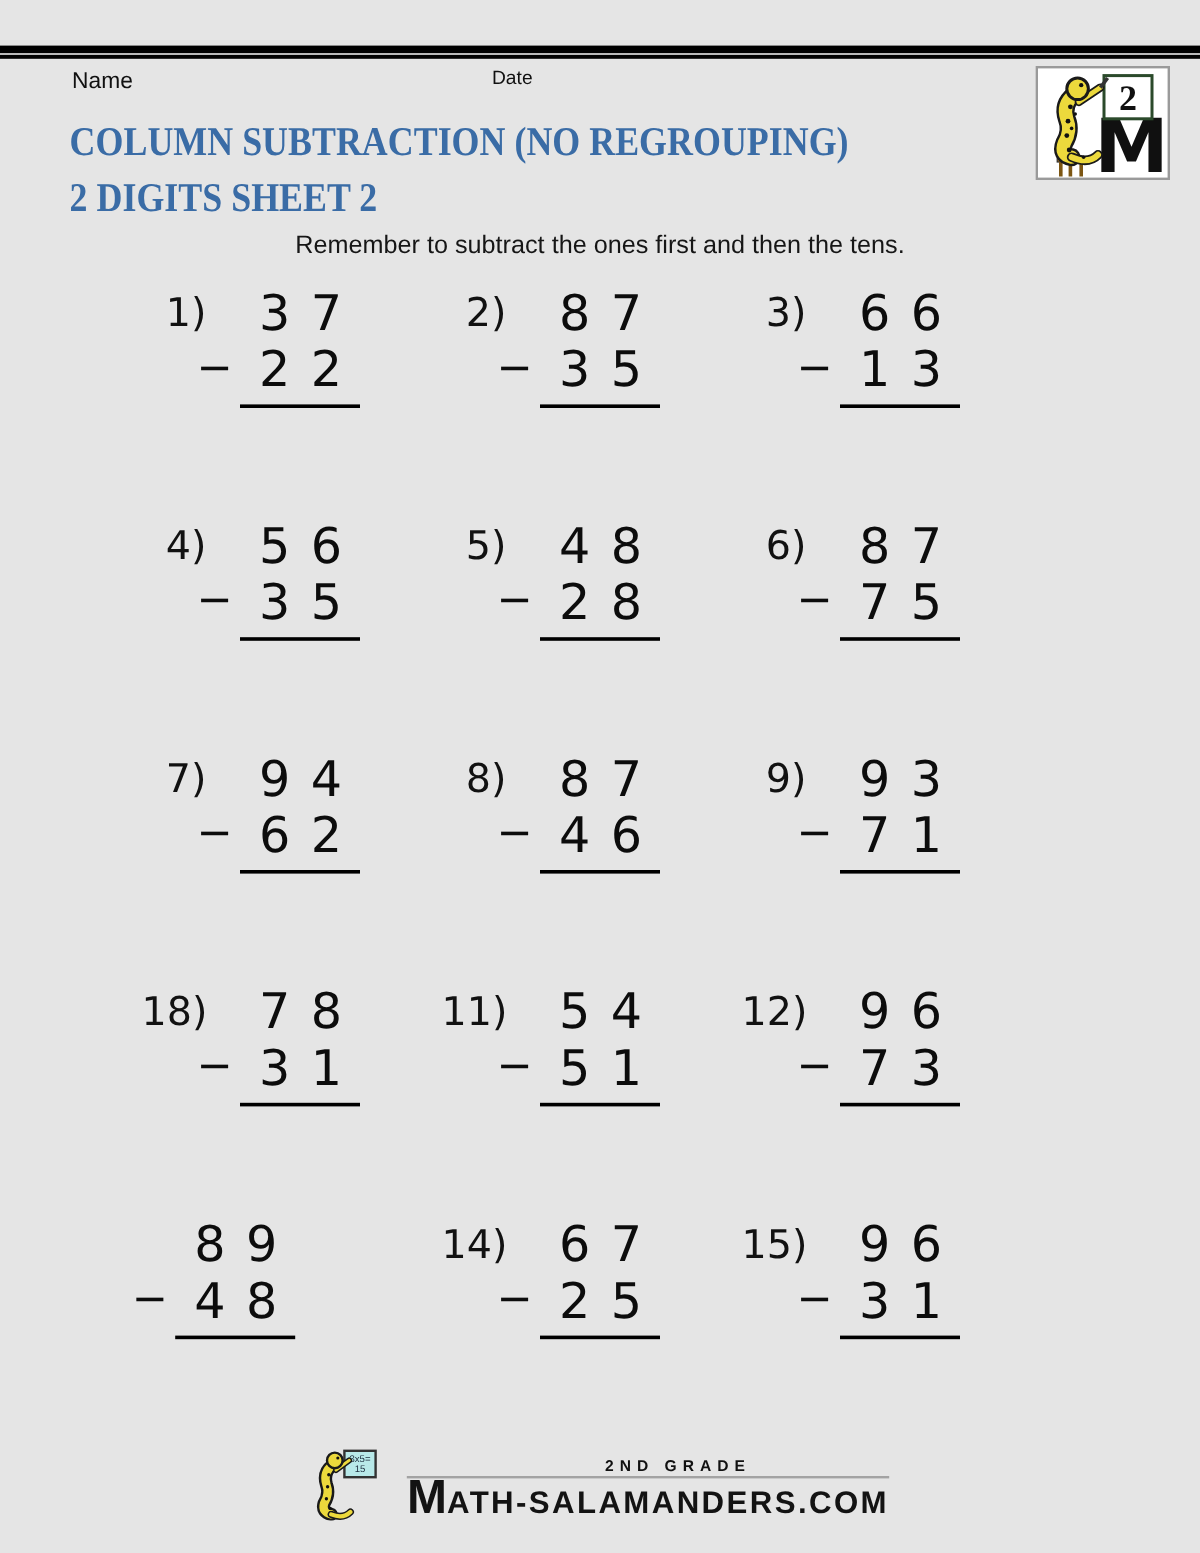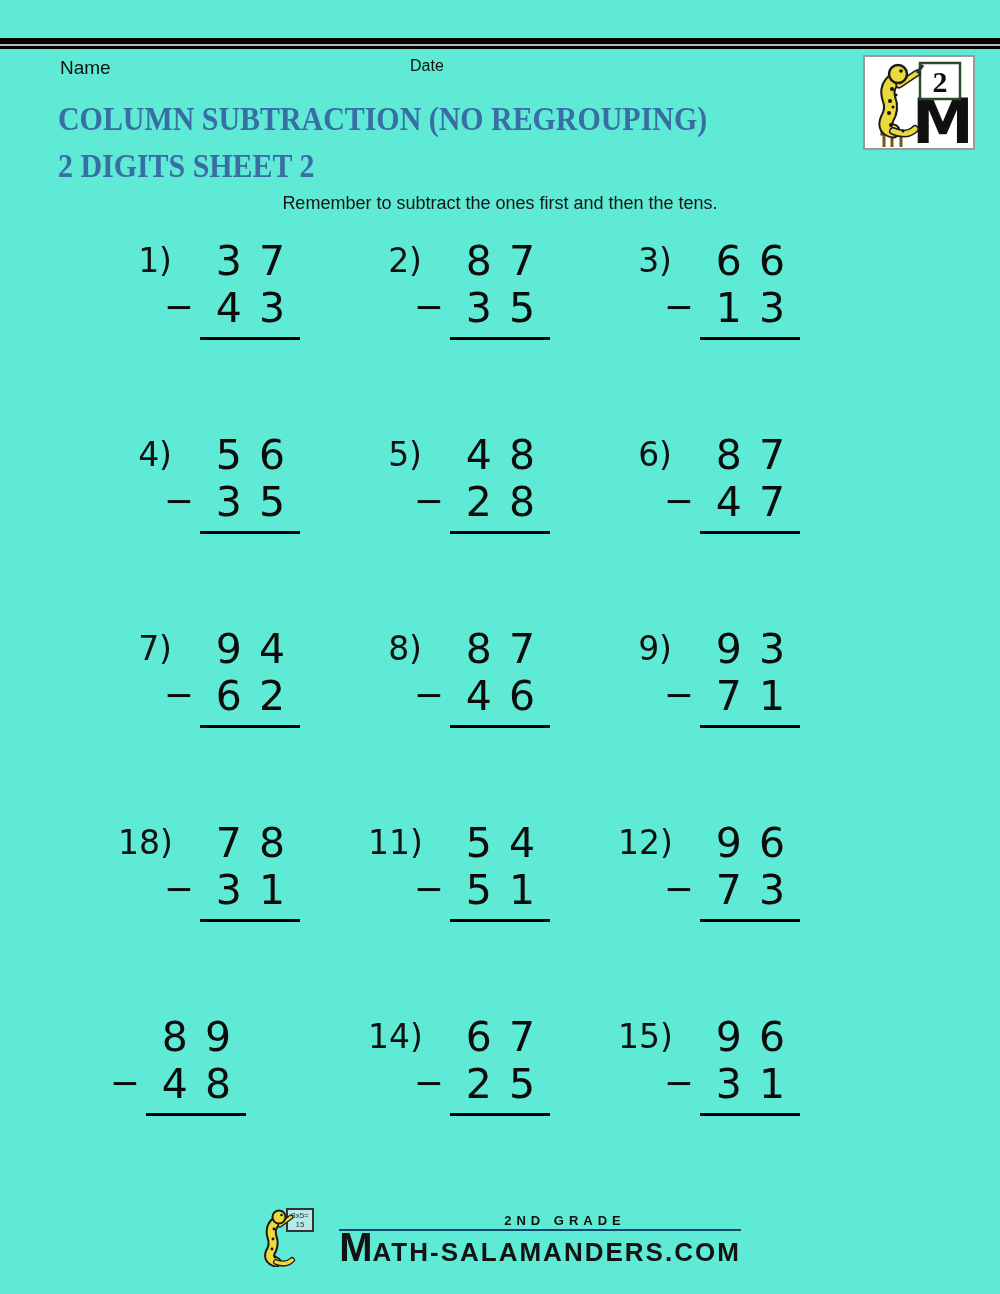--- a/index.html
+++ b/index.html
@@ -1,38 +1,38 @@
 <!DOCTYPE html>
 <html><head>
 <meta charset="utf-8">
 <style>
   html,body { margin:0; padding:0; background:#fff; }
   .page {
-    position:relative; width:1000px; height:1294px; background:#5eead4;
+    position:relative; width:1000px; height:1294px; background:#e5e5e5;
     font-family:"Liberation Sans", sans-serif; overflow:hidden;
   }
   
   .top-rule {
     position:absolute; left:0; top:38; top:38px; width:1000px; height:11px;
     background:linear-gradient(to bottom, #000 0 6px, #b9b9b9 6px 8px, #000 8px 11px);
   }
   .name-label { position:absolute; left:60px; top:57px; font-size:19px; color:#111; }
   .date-label { position:absolute; left:410px; top:57px; font-size:16px; color:#111; }
 
   .title-line1, .title-line2 {
     position:absolute; left:58px; color:#3a6ca6;
     font-family:"Liberation Serif", serif; font-weight:bold; font-size:34px;
     transform:scaleX(0.88); transform-origin:left top; white-space:nowrap;
   }
   .title-line1 { top:100px; }
   .title-line2 { top:147px; }
 
   .instruction {
     position:absolute; left:0; top:193px; width:1000px; text-align:center;
-    font-size:18px; color:#161616;
+    font-size:21px; color:#161616;
   }
 
   
   .problems {
     position:absolute; left:118px; top:238px;
     display:grid; grid-template-columns:250px 250px 250px; row-gap:90px;
   }
   .problem { display:flex; height:104px; }
   .pnum {
     width:54px; text-align:right; font-size:33px; color:#111;
@@ -58,21 +58,21 @@
   }
 
   
   .footer {
     position:absolute; left:0; top:1205px; width:1000px;
     display:flex; justify-content:center; align-items:flex-end; gap:18px;
   }
   .footer-text { display:flex; flex-direction:column; align-items:stretch; }
   .grade-line {
     text-align:center; font-size:13px; font-weight:bold; letter-spacing:5px;
-    color:#111; border-bottom:2px solid #0c4a6e; padding:0 10px 1px 60px; white-space:nowrap;
+    color:#111; border-bottom:2px solid #a3a3a3; padding:0 10px 1px 60px; white-space:nowrap;
   }
   .site-line {
     font-weight:bold; color:#131313; letter-spacing:2px; white-space:nowrap;
     font-size:26px; line-height:30px; margin-top:1px;
   }
   .site-m { font-size:40px; line-height:30px; letter-spacing:0; }
 </style>
 </head>
 <body>
 
@@ -123,21 +123,21 @@
   <div class="title-line2">2 DIGITS SHEET 2</div>
 
   <div class="instruction">Remember to subtract the ones first and then the tens.</div>
 
   <div class="problems">
 
     <div class="problem">
       <div class="pnum">1)</div>
       <div class="work">
         <span class="digits">3 7</span>
-        <span class="bottom-row"><span class="minus">−</span><span class="digits">4 3</span></span>
+        <span class="bottom-row"><span class="minus">−</span><span class="digits">2 2</span></span>
         <div class="answer-line"></div>
       </div>
     </div>
 
     <div class="problem">
       <div class="pnum">2)</div>
       <div class="work">
         <span class="digits">8 7</span>
         <span class="bottom-row"><span class="minus">−</span><span class="digits">3 5</span></span>
         <div class="answer-line"></div>
@@ -168,21 +168,21 @@
         <span class="digits">4 8</span>
         <span class="bottom-row"><span class="minus">−</span><span class="digits">2 8</span></span>
         <div class="answer-line"></div>
       </div>
     </div>
 
     <div class="problem">
       <div class="pnum">6)</div>
       <div class="work">
         <span class="digits">8 7</span>
-        <span class="bottom-row"><span class="minus">−</span><span class="digits">4 7</span></span>
+        <span class="bottom-row"><span class="minus">−</span><span class="digits">7 5</span></span>
         <div class="answer-line"></div>
       </div>
     </div>
 
     <div class="problem">
       <div class="pnum">7)</div>
       <div class="work">
         <span class="digits">9 4</span>
         <span class="bottom-row"><span class="minus">−</span><span class="digits">6 2</span></span>
         <div class="answer-line"></div>

